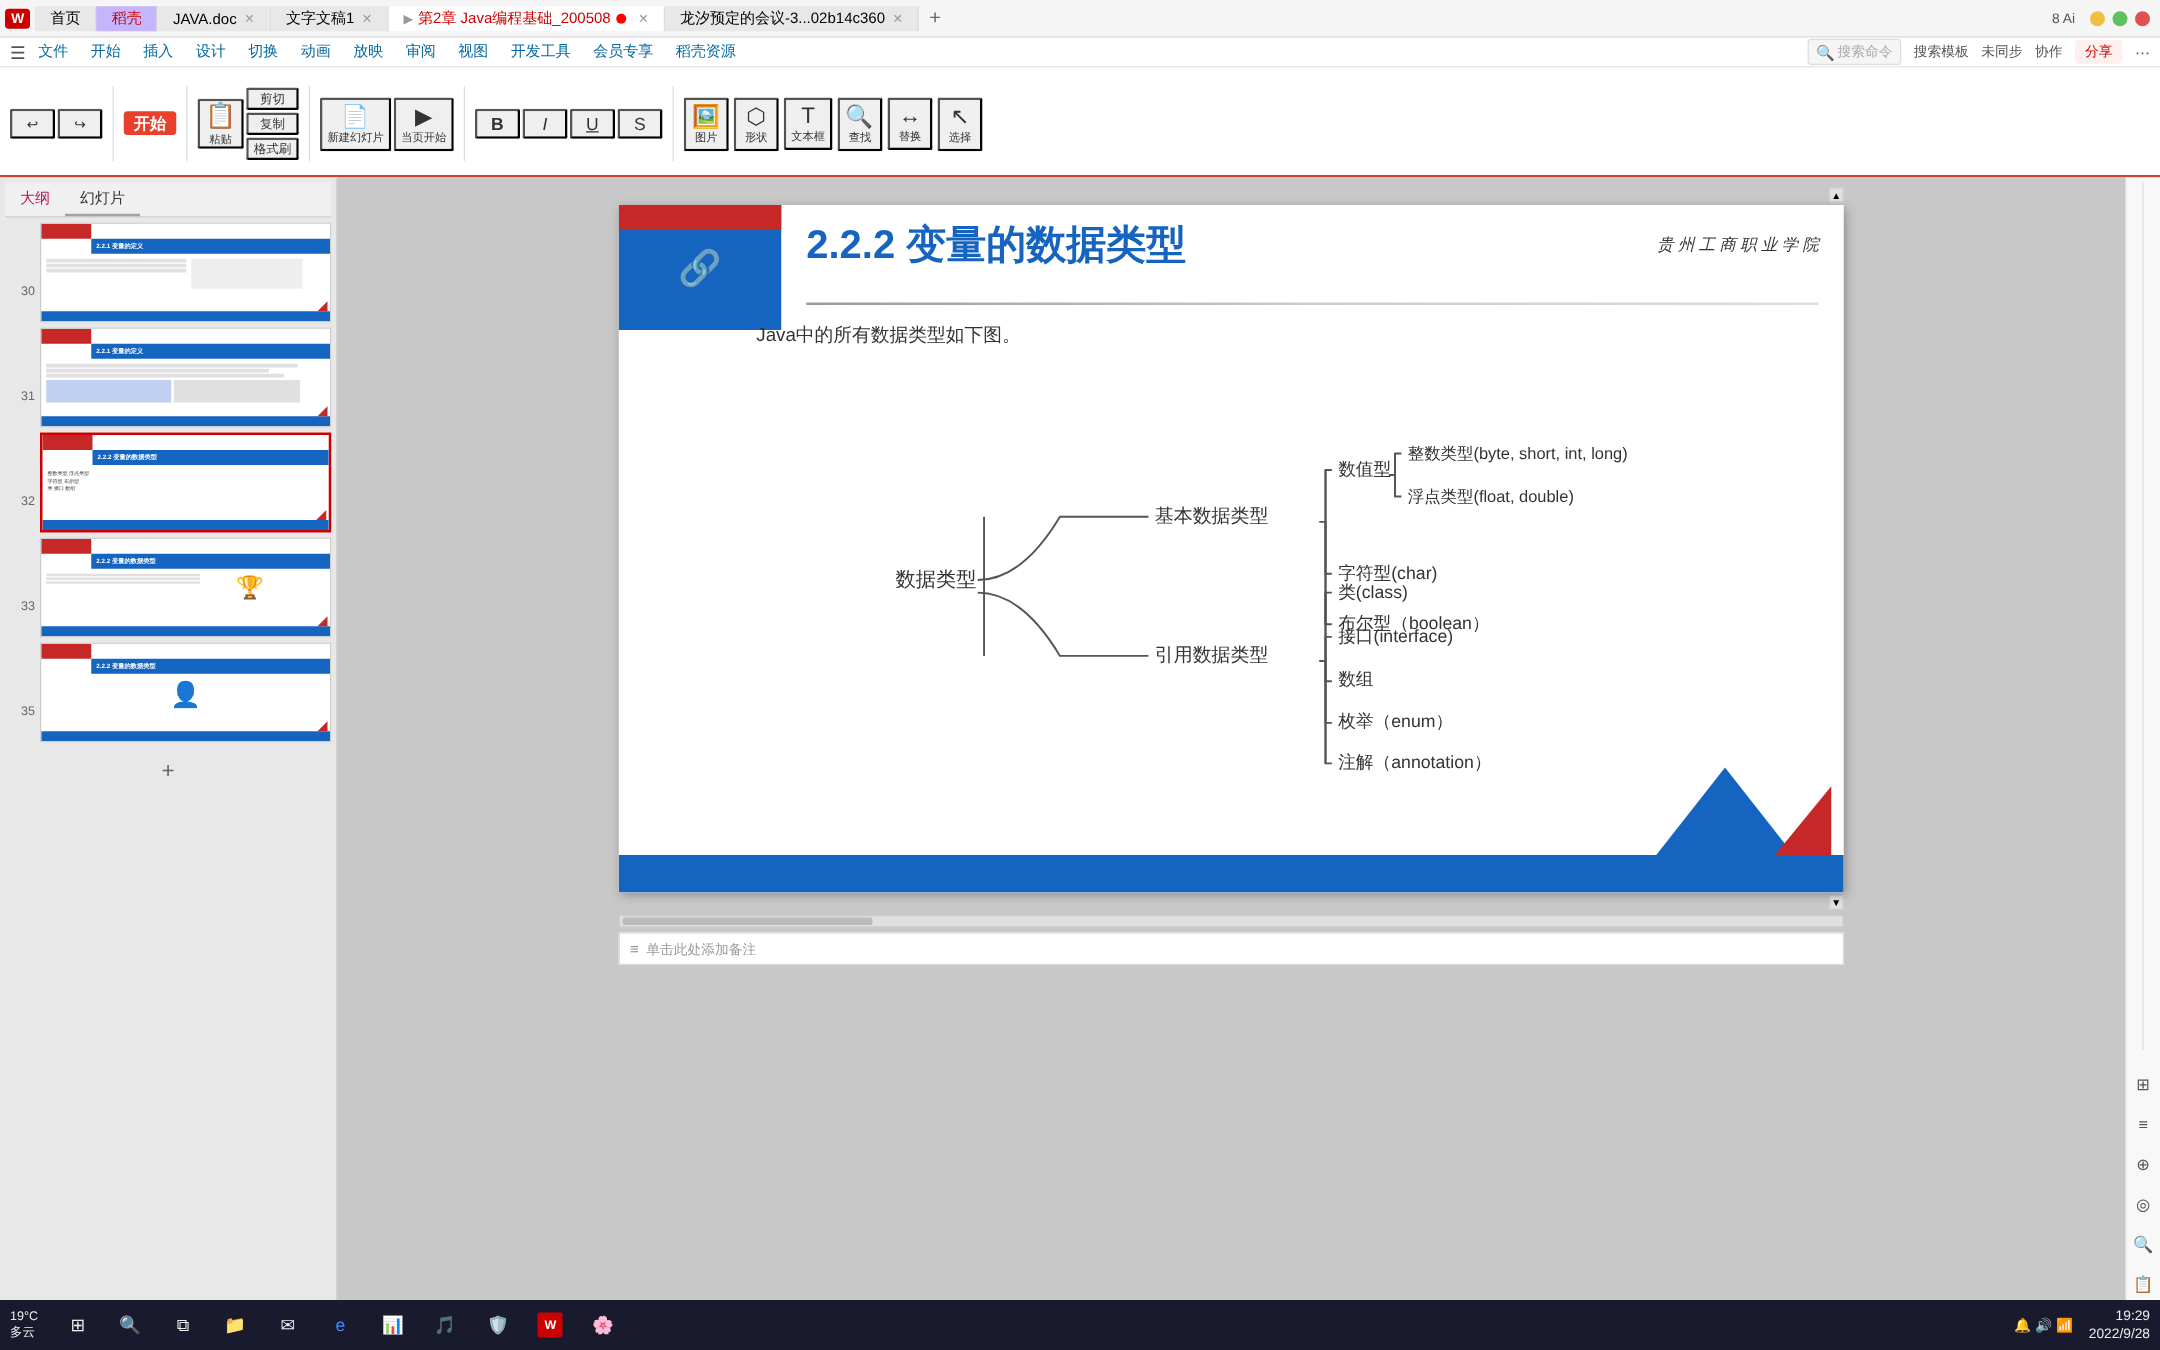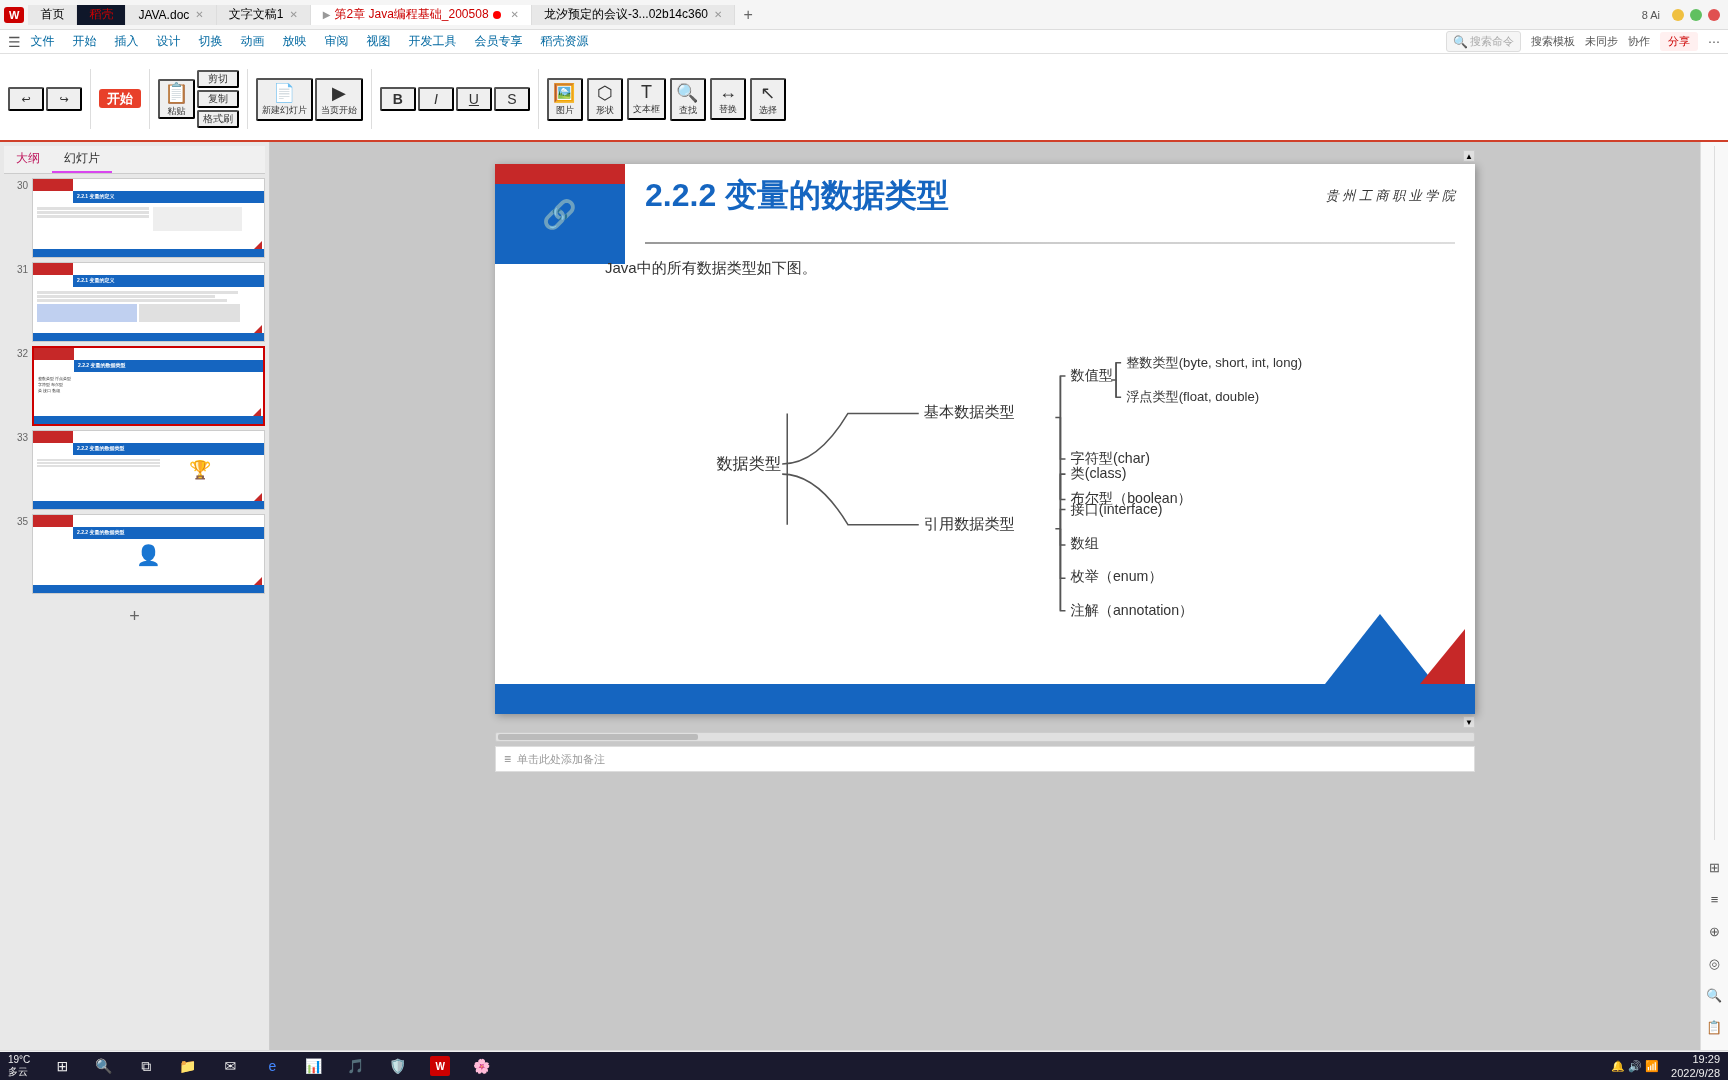--- a/index.html
+++ b/index.html
@@ -127,35 +127,36 @@
       margin-bottom: 4px;
     }
     .slide-nav-tab {
       padding: 4px 12px;
       font-size: 12px;
       cursor: pointer;
       color: #be185d;
     }
     .slide-nav-tab.active {
       color: #333;
-      border-bottom: 2px solid #d946ef;
+      border-bottom: 2px solid #a3a3a3;
     }
     .slide-thumb {
       display: flex;
       align-items: flex-start;
       margin-bottom: 4px;
       cursor: pointer;
     }
     .slide-num {
       width: 24px;
       font-size: 10px;
       color: #666;
       text-align: right;
       padding-top: 2px;
       margin-right: 4px;
+      margin-top: 48px;
     }
     .slide-img {
       flex: 1;
       height: 80px;
       background: #fff;
       border: 1px solid #ccc;
       position: relative;
       overflow: hidden;
     }
     .slide-img.selected {
@@ -339,21 +340,21 @@
     
     .mindmap-svg {
       position: absolute;
       top: 0; left: 0;
       width: 100%;
       height: 100%;
     }
 
     
     #taskbar {
-      height: 28px;
+      height: 40px;
       background: #1a1a2e;
       display: flex;
       align-items: center;
       padding: 0 8px;
       gap: 6px;
       position: fixed;
       bottom: 0;
       width: 1728px;
     }
     .taskbar-btn {
@@ -400,21 +401,21 @@
 </head>
 <body>
 
 <div id="titlebar">
   <div style="display:flex; align-items:center; padding: 0 4px;">
     <span class="wps-logo">W</span>
   </div>
   <div class="tab-item" style="background:#e8e8e8;">
     <span>首页</span>
   </div>
-  <div class="tab-item" style="background:#0f172a; color:#c00;">
+  <div class="tab-item" style="background:#c4b5fd; color:#c00;">
     <span>稻壳</span>
   </div>
   <div class="tab-item">
     <span>JAVA.doc</span>
     <span class="tab-close">✕</span>
   </div>
   <div class="tab-item">
     <span>文字文稿1</span>
     <span class="tab-close">✕</span>
   </div>

